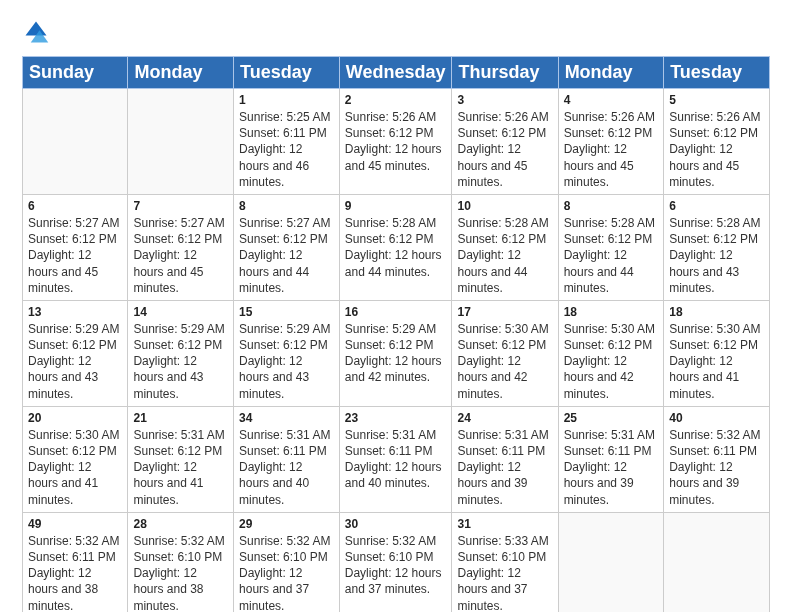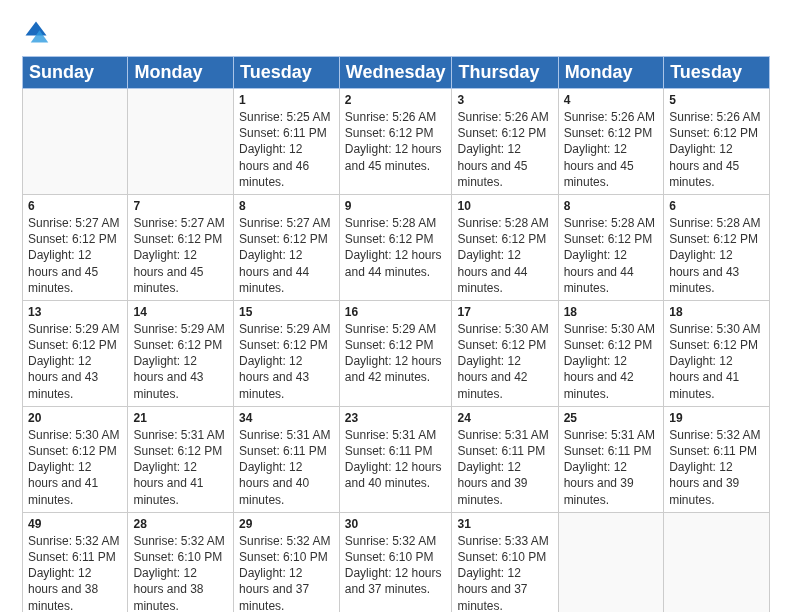--- a/index.html
+++ b/index.html
@@ -229,21 +229,21 @@
           </td>
           <td>
             <span class="day-number">24</span>
             <div class="day-info">Sunrise: 5:31 AM<br>Sunset: 6:11 PM<br>Daylight: 12 hours and 39 minutes.</div>
           </td>
           <td>
             <span class="day-number">25</span>
             <div class="day-info">Sunrise: 5:31 AM<br>Sunset: 6:11 PM<br>Daylight: 12 hours and 39 minutes.</div>
           </td>
           <td>
-            <span class="day-number">19</span>
+            <span class="day-number">40</span>
             <div class="day-info">Sunrise: 5:32 AM<br>Sunset: 6:11 PM<br>Daylight: 12 hours and 39 minutes.</div>
           </td>
         </tr>
         <tr>
           <td>
             <span class="day-number">49</span>
             <div class="day-info">Sunrise: 5:32 AM<br>Sunset: 6:11 PM<br>Daylight: 12 hours and 38 minutes.</div>
           </td>
           <td>
             <span class="day-number">28</span>

